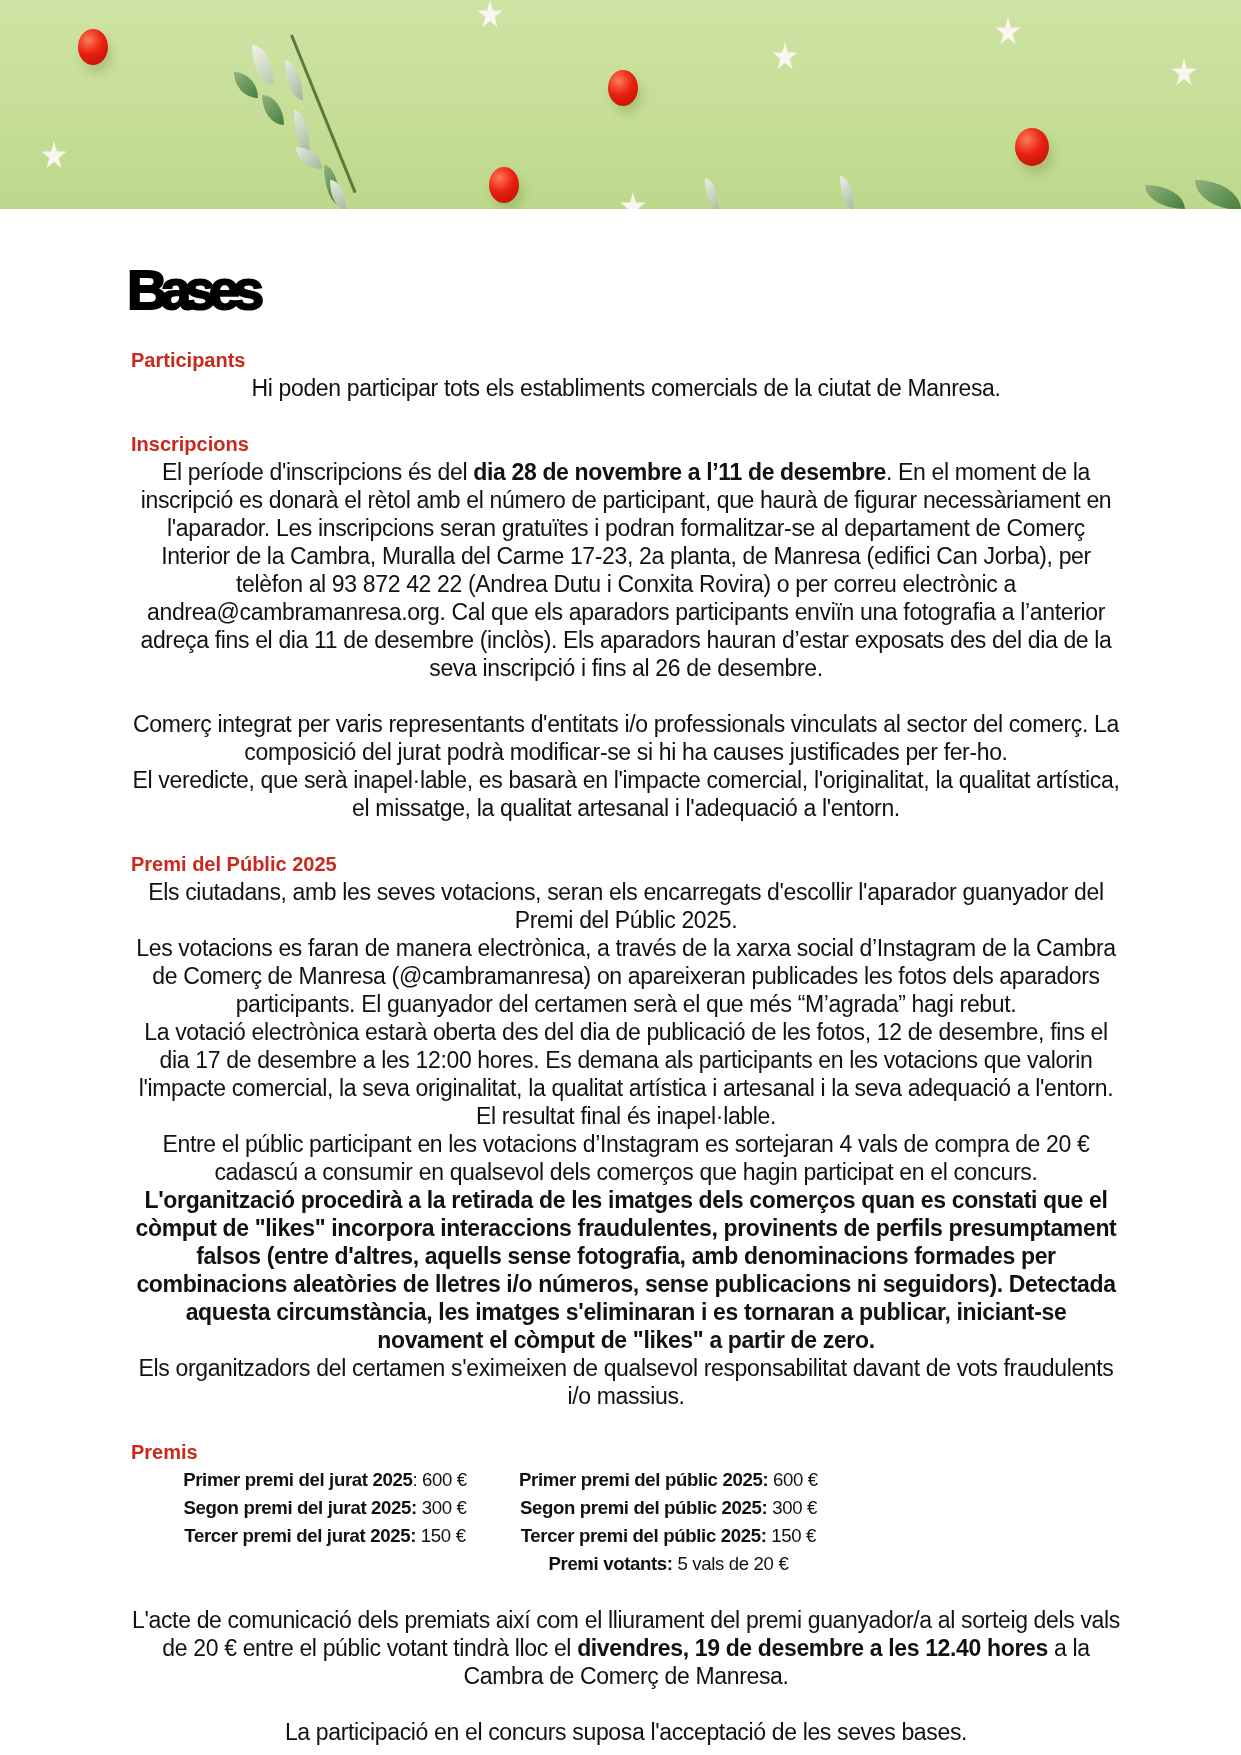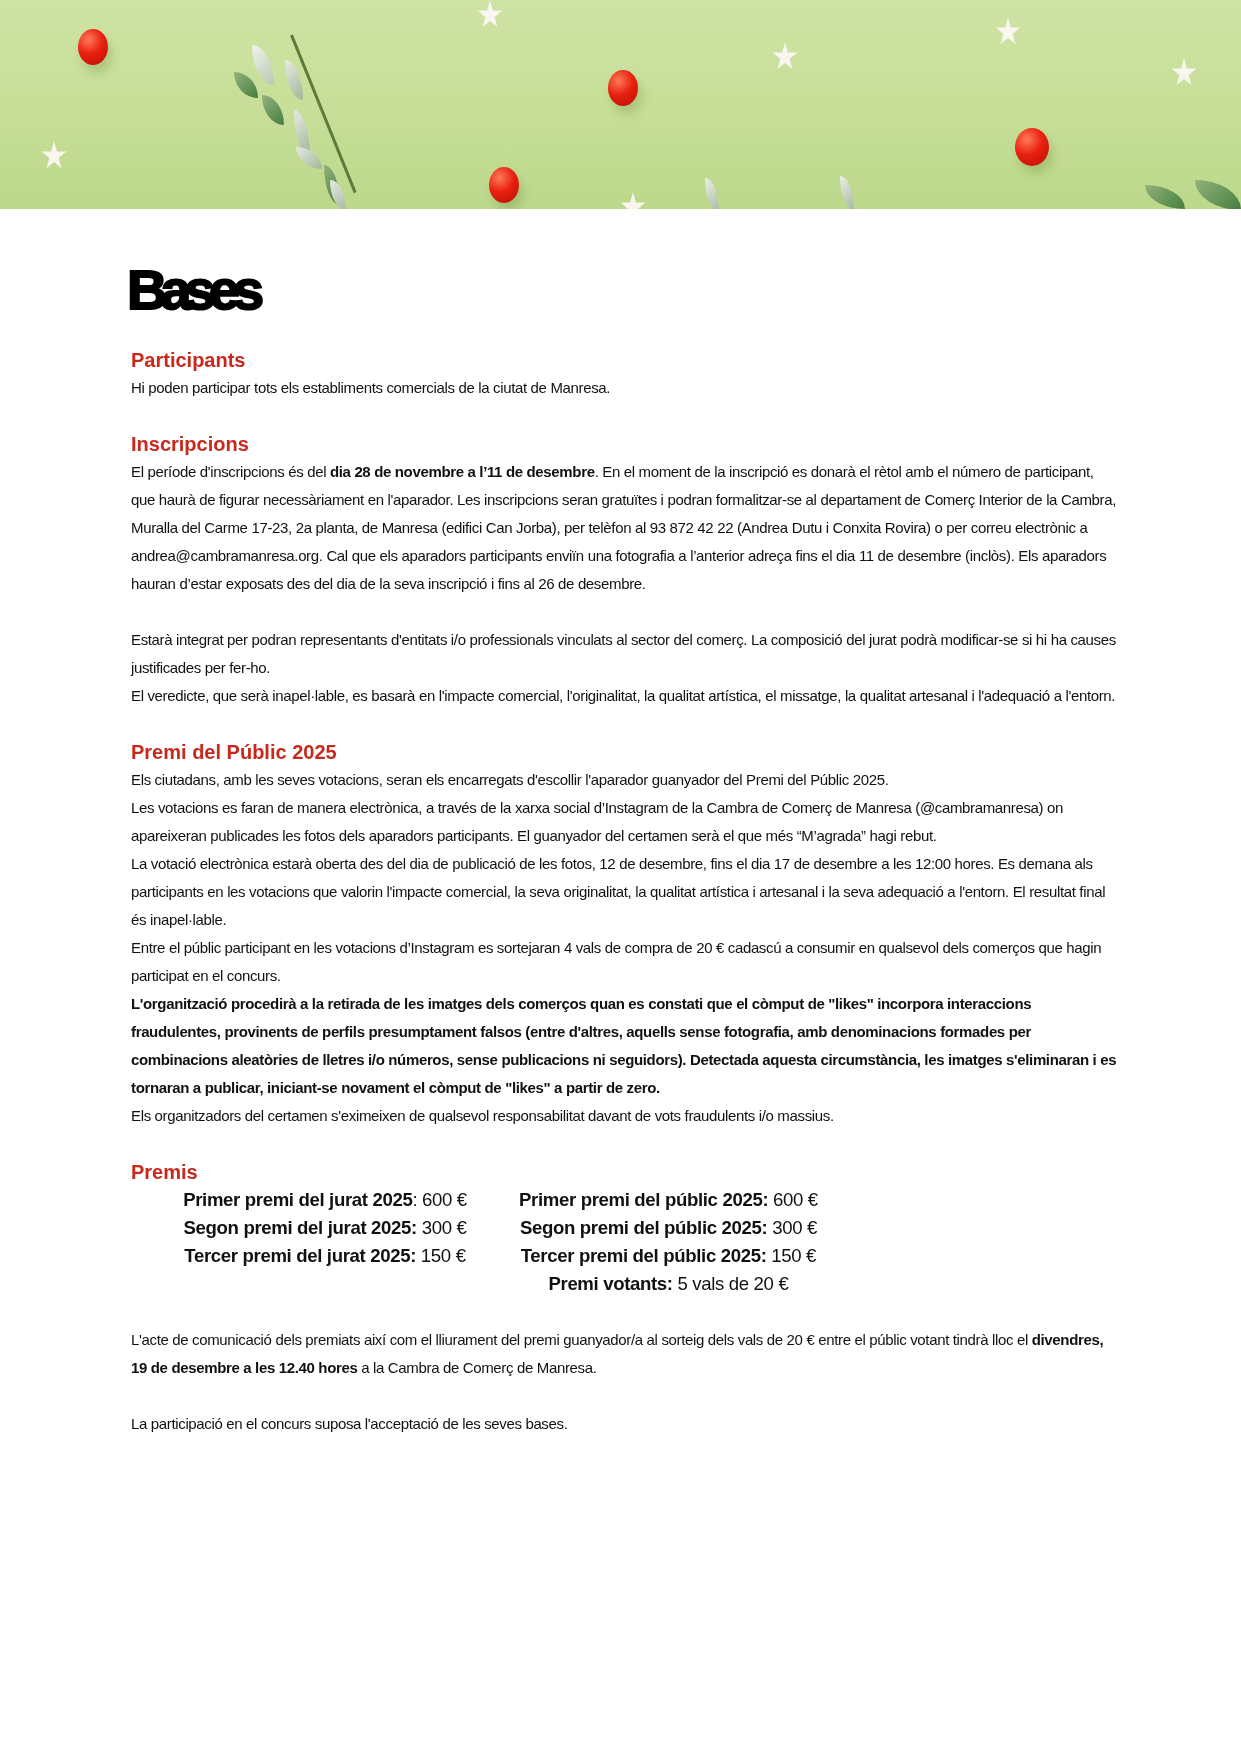--- a/index.html
+++ b/index.html
@@ -17,21 +17,21 @@
   .banner .leaf { position: absolute; background: linear-gradient(135deg, #8fb07a, #3f7a3a);
             border-radius: 0 100% 0 100%; opacity: 0.95; }
   .banner .stem { position: absolute; width: 3px; background: #5e7a3a; transform-origin: top center; }
 
   .content { position: absolute; left: 131px; top: 250px; width: 990px; }
   .title { font-family: "Liberation Sans", sans-serif; font-weight: 900; font-size: 56px;
            letter-spacing: -7px; line-height: 80px; margin: 0 0 16px -4px; color: #000;
            -webkit-text-stroke: 2px #000; }
   .section { margin-bottom: 28px; }
   .heading { color: #c8291c; font-weight: bold; font-size: 20px; line-height: 28px; }
-  .p { font-size: 15px; line-height: 28px; letter-spacing: -0.35px; }
+  .p { font-size: 23px; line-height: 28px; letter-spacing: -0.35px; text-align: center; }
   .p b { font-weight: bold; }
   .bold { font-weight: bold; }
 
   .prizes { display: flex; }
   .prize-col { font-size: 18.6px; line-height: 28px; letter-spacing: -0.35px; text-align: center; }
   .prize-col.left { width: 388px; }
   .prize-col .lbl { font-weight: bold; }
 </style>
 </head>
 <body>
@@ -69,21 +69,21 @@
     <div class="heading">Participants</div>
     <div class="p">Hi poden participar tots els establiments comercials de la ciutat de Manresa.</div>
   </div>
 
   <div class="section">
     <div class="heading">Inscripcions</div>
     <div class="p"><span>El període d'inscripcions és del </span><b>dia 28 de novembre a l’11 de desembre</b><span>. En el moment de la inscripció es donarà el rètol amb el número de participant, que haurà de figurar necessàriament en l'aparador. Les inscripcions seran gratuïtes i podran formalitzar-se al departament de Comerç Interior de la Cambra, Muralla del Carme 17-23, 2a planta, de Manresa (edifici Can Jorba), per telèfon al 93 872 42 22 (Andrea Dutu i Conxita Rovira) o per correu electrònic a andrea@cambramanresa.org. Cal que els aparadors participants enviïn una fotografia a l’anterior adreça fins el dia 11 de desembre (inclòs). Els aparadors hauran d’estar exposats des del dia de la seva inscripció i fins al 26 de desembre.</span></div>
   </div>
 
   <div class="section">
-    <div class="p">Estarà integrat per podran representants d'entitats i/o professionals vinculats al sector del comerç. La composició del jurat podrà modificar-se si hi ha causes justificades per fer-ho.</div>
+    <div class="p">Comerç integrat per varis representants d'entitats i/o professionals vinculats al sector del comerç. La composició del jurat podrà modificar-se si hi ha causes justificades per fer-ho.</div>
     <div class="p">El veredicte, que serà inapel·lable, es basarà en l'impacte comercial, l'originalitat, la qualitat artística, el missatge, la qualitat artesanal i l'adequació a l'entorn.</div>
   </div>
 
   <div class="section">
     <div class="heading">Premi del Públic 2025</div>
     <div class="p">Els ciutadans, amb les seves votacions, seran els encarregats d'escollir l'aparador guanyador del Premi del Públic 2025.</div>
     <div class="p">Les votacions es faran de manera electrònica, a través de la xarxa social d’Instagram de la Cambra de Comerç de Manresa (@cambramanresa) on apareixeran publicades les fotos dels aparadors participants. El guanyador del certamen serà el que més “M’agrada” hagi rebut.</div>
     <div class="p">La votació electrònica estarà oberta des del dia de publicació de les fotos, 12 de desembre, fins el dia 17 de desembre a les 12:00 hores. Es demana als participants en les votacions que valorin l'impacte comercial, la seva originalitat, la qualitat artística i artesanal i la seva adequació a l'entorn. El resultat final és inapel·lable.</div>
     <div class="p">Entre el públic participant en les votacions d’Instagram es sortejaran 4 vals de compra de 20 € cadascú a consumir en qualsevol dels comerços que hagin participat en el concurs.</div>
     <div class="p bold">L'organització procedirà a la retirada de les imatges dels comerços quan es constati que el còmput de "likes" incorpora interaccions fraudulentes, provinents de perfils presumptament falsos (entre d'altres, aquells sense fotografia, amb denominacions formades per combinacions aleatòries de lletres i/o números, sense publicacions ni seguidors). Detectada aquesta circumstància, les imatges s'eliminaran i es tornaran a publicar, iniciant-se novament el còmput de "likes" a partir de zero.</div>

